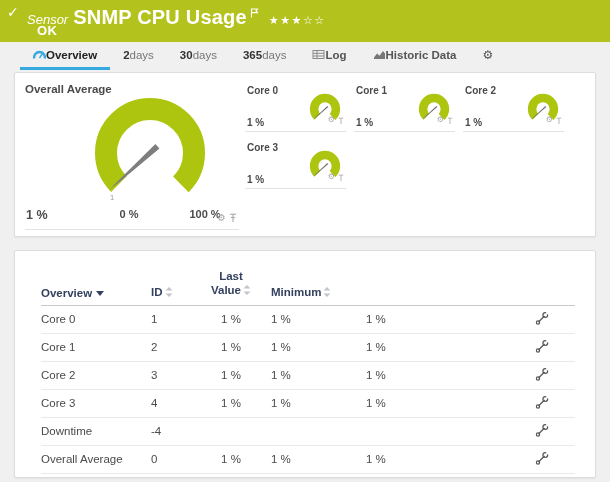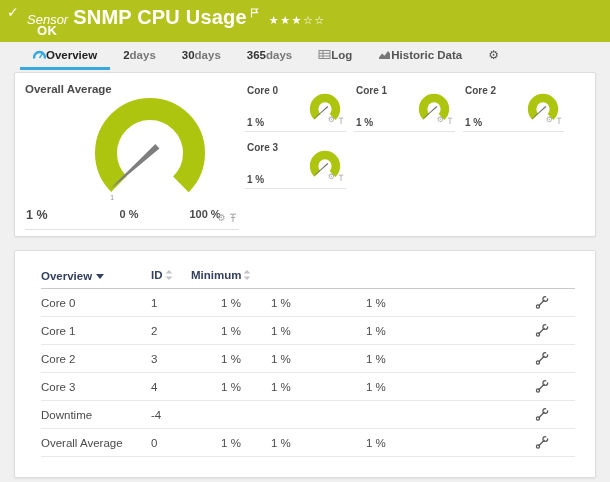--- a/index.html
+++ b/index.html
@@ -31,21 +31,21 @@
     height:28px;display:flex;align-items:stretch;padding-left:20px;
     font-size:11.5px;
   }
   .tab{
     display:inline-flex;align-items:center;padding:0 13px;
     color:#555;cursor:pointer;box-sizing:border-box;border-bottom:3px solid transparent;
     font-weight:600;white-space:nowrap;
   }
   .tab.active{border-bottom-color:#36a9e1;color:#222;}
   .tab .num{font-weight:700;color:#333;}
-  .tab .days{font-weight:700;color:#777;}
+  .tab .days{font-weight:400;color:#777;}
   .tab svg{display:block;}
 
   
   .card{
     position:absolute;left:14px;width:582px;background:#fff;
     border:1px solid #ddd;border-radius:2px;box-sizing:border-box;
     box-shadow:0 1px 2px rgba(0,0,0,.06);
   }
   .card.overview{top:72px;height:165px;padding:8px;}
   .card.table-card{top:250px;height:228px;padding:18px 20px 0 26px;}
@@ -279,20 +279,26 @@
     <div class="trow thead">
       <div>
         <span>Overview</span><span class="caret-desc"></span>
       </div>
       <div class="c-id">
         <span>ID</span><span class="sorticon"><svg width="8" height="10" viewBox="0 0 8 10">
               <path d="M4 0 L7.4 3.6 H0.6 Z" fill="#c3c3cc"></path>
               <path d="M4 10 L0.6 6.4 H7.4 Z" fill="#c3c3cc"></path>
             </svg></span>
       </div>
+      <div class="c-last hdr">
+        <span>Last Value</span><span class="sorticon"><svg width="8" height="10" viewBox="0 0 8 10">
+              <path d="M4 0 L7.4 3.6 H0.6 Z" fill="#c3c3cc"></path>
+              <path d="M4 10 L0.6 6.4 H7.4 Z" fill="#c3c3cc"></path>
+            </svg></span>
+      </div>
       <div class="c-min">
         <span>Minimum</span><span class="sorticon"><svg width="8" height="10" viewBox="0 0 8 10">
               <path d="M4 0 L7.4 3.6 H0.6 Z" fill="#c3c3cc"></path>
               <path d="M4 10 L0.6 6.4 H7.4 Z" fill="#c3c3cc"></path>
             </svg></span>
       </div>
       <div class="c-action"></div>
     </div>
 
     <div class="trow tbody-row">

